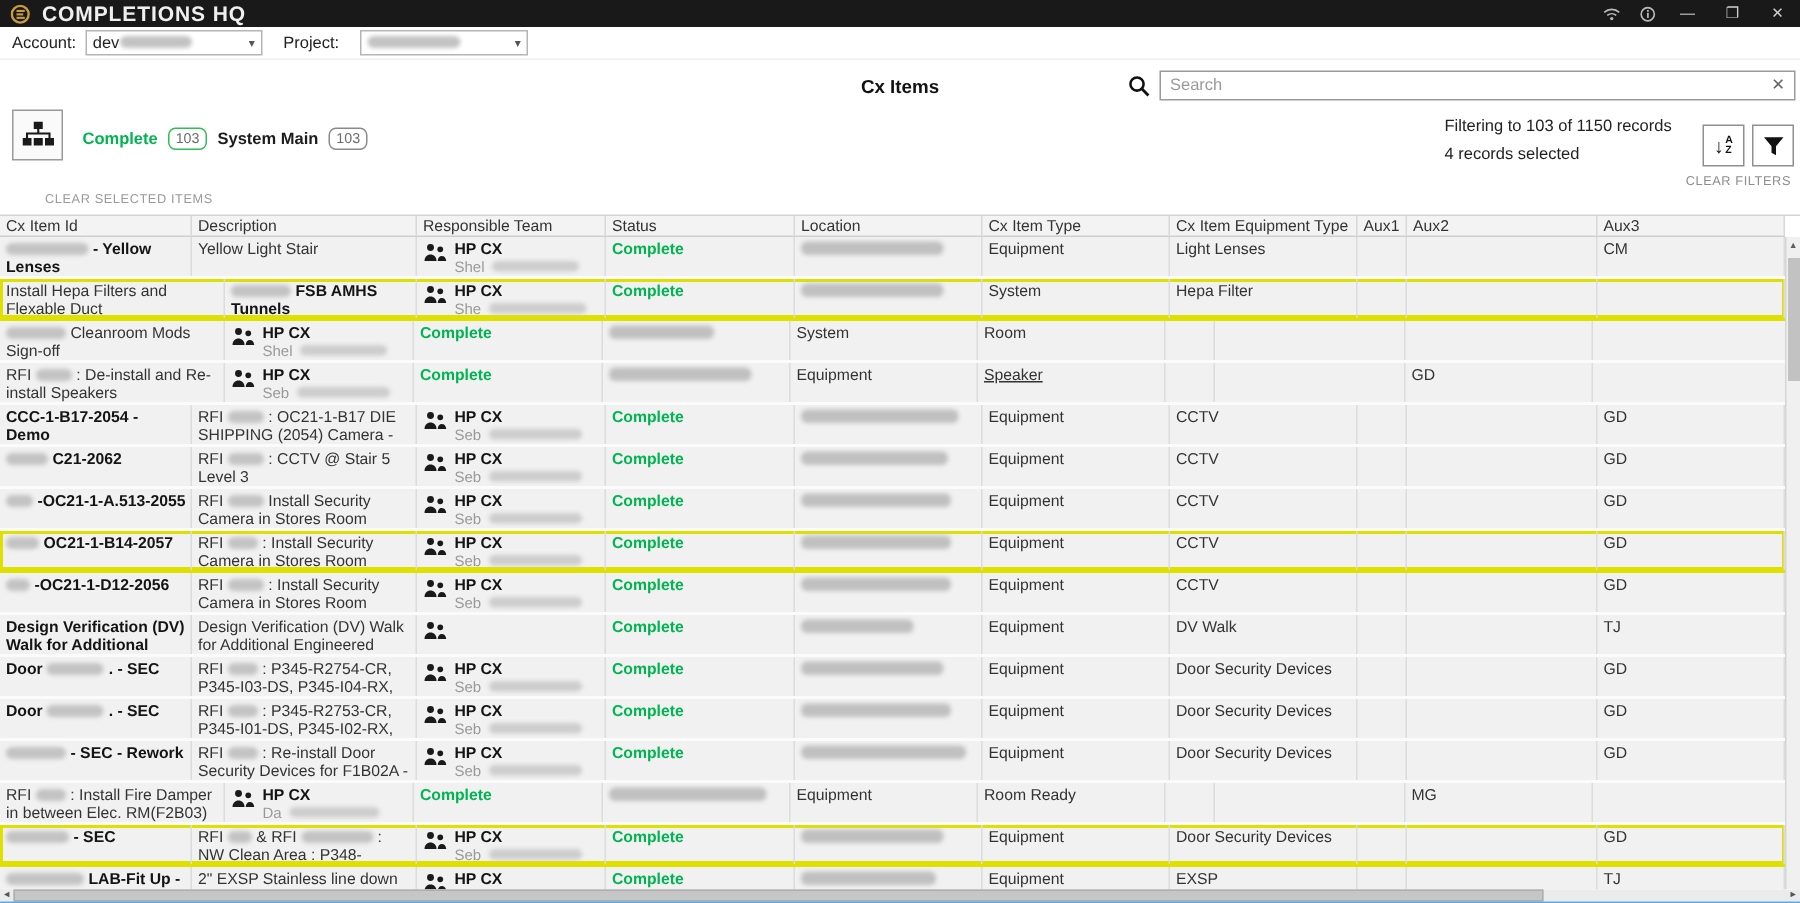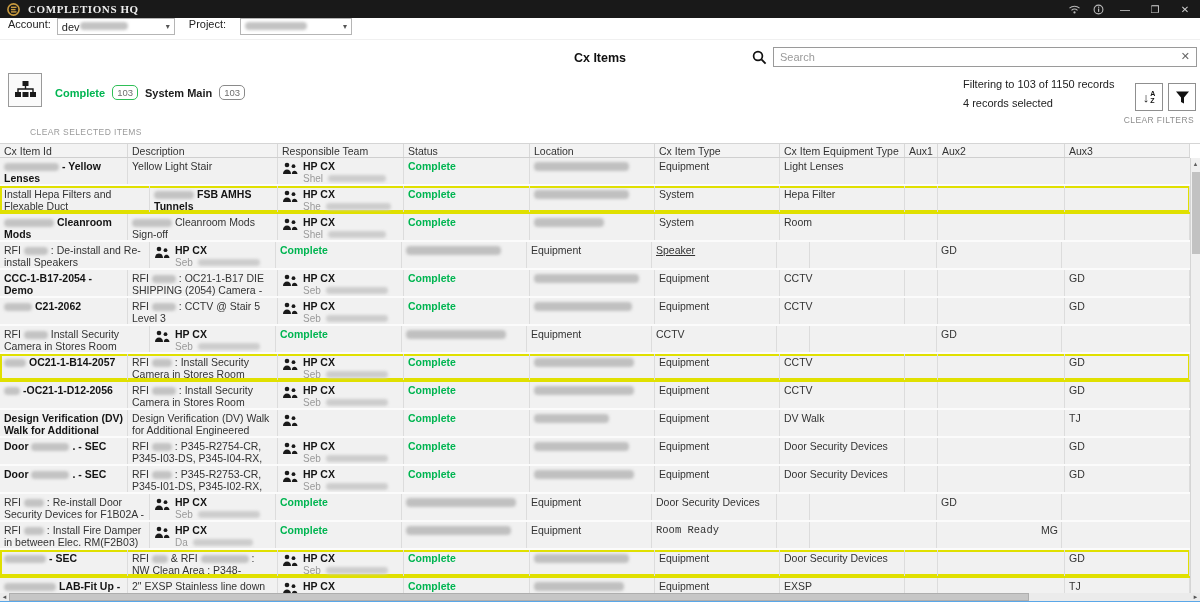--- a/index.html
+++ b/index.html
@@ -3,30 +3,30 @@
 <meta charset="utf-8">
 <style>
   * { box-sizing: border-box; margin: 0; padding: 0; }
   html,body { width:1200px; height:602px; overflow:hidden; background:#fff;
     font-family:"Liberation Sans", sans-serif; position:relative; }
 
   
   .titlebar { position:absolute; left:0; top:0; width:1200px; height:18px;
     background:#191919; display:flex; align-items:center; color:#e4e4e4; }
   .logo { width:13px; height:13px; margin:0 8px 0 7px; }
-  .apptitle { font-size:11px; letter-spacing:.6px; font-weight:bold; color:#efefef;font-family:Liberation Serif, serif; }
+  .apptitle { font-size:14px; letter-spacing:.6px; font-weight:bold; color:#efefef; }
   .tb-right { margin-left:auto; display:flex; align-items:center; height:100%; }
   .tb-ico { width:24px; height:100%; display:flex; align-items:center; justify-content:center;
     color:#b9b9b9; font-size:10px; }
   .winbtn { width:30px; height:100%; display:flex; align-items:center; justify-content:center;
     color:#cfcfcf; font-size:10px; cursor:default; }
 
   
   .acctbar { position:absolute; left:0; top:18px; width:1200px; height:22px; background:#fff;
-    display:flex; font-size:11px; color:#222; border-bottom:1px solid #f0f0f0; }
+    display:flex; align-items:center; font-size:11px; color:#222; border-bottom:1px solid #f0f0f0; }
   .acctbar .lbl { margin:0 6px 0 8px; }
   .dd { height:17px; border:1px solid #b5b5b5; background:#fff; display:flex; align-items:center;
     padding:0 4px; font-size:11px; }
   .dd .caret { margin-left:auto; color:#555; font-size:8px; padding-left:6px; }
   .dd-account { width:118px; }
   .dd-project { width:112px; margin-left:8px; }
 
   
   .rd { display:inline-block; background:#c3c3c3; border-radius:4px; height:8px;
     filter:blur(1.4px); vertical-align:middle; margin:0 3px 1px 0; }
@@ -230,20 +230,21 @@
             <div class="teamname">HP CX</div>
             <div class="teamsub"><span>Shel </span><span class="rd sub" style="width: 58px;"></span></div>
           </div>
         </div>
         <div class="cell statusc" style="width: 126px;">Complete</div>
         <div class="cell" style="width: 125px;"><span class="rd loc" style="width: 95px;"></span></div>
         <div class="cell" style="width: 125px;">Equipment</div>
         <div class="cell" style="width: 125px;">Light Lenses</div>
         <div class="cell" style="width: 33px;"></div>
         <div class="cell" style="width: 127px;"></div>
+        <div class="cell" style="width: 125px;">CM</div>
       </div>
       <div class="trow sel">
         <div class="cell" style="width: 150px;"><span>Install Hepa Filters and Flexable Duct </span></div>
         <div class="cell idc" style="width: 128px;"><span class="rd " style="width: 40px;"></span><span>FSB AMHS Tunnels </span></div>
         <div class="cell teamcell" style="width: 126px;">
           <svg width="16" height="13" viewBox="0 0 16 13" style="flex:none;margin-top:2px">
             <circle cx="5" cy="3" r="2.3" fill="#1a1a1a"></circle>
             <path d="M1 12c0-2.8 1.8-4.4 4-4.4s4 1.6 4 4.4z" fill="#1a1a1a"></path>
             <circle cx="11.5" cy="4.2" r="1.9" fill="#1a1a1a"></circle>
             <path d="M9.8 12c.2-2.2 1.2-3.3 2.7-3.3 1.6 0 2.9 1.3 3 3.3z" fill="#1a1a1a"></path>
@@ -255,21 +256,20 @@
         </div>
         <div class="cell statusc" style="width: 126px;">Complete</div>
         <div class="cell" style="width: 125px;"><span class="rd loc" style="width: 95px;"></span></div>
         <div class="cell" style="width: 125px;">System</div>
         <div class="cell" style="width: 125px;">Hepa Filter</div>
         <div class="cell" style="width: 33px;"></div>
         <div class="cell" style="width: 127px;"></div>
         <div class="cell" style="width: 125px;"></div>
       </div>
       <div class="trow">
-        <div class="cell idc" style="width: 128px;"><span class="rd " style="width: 50px;"></span><span>Cleanroom Mods </span></div>
         <div class="cell" style="width: 150px;"><span class="rd " style="width: 40px;"></span><span>Cleanroom Mods Sign-off </span></div>
         <div class="cell teamcell" style="width: 126px;">
           <svg width="16" height="13" viewBox="0 0 16 13" style="flex:none;margin-top:2px">
             <circle cx="5" cy="3" r="2.3" fill="#1a1a1a"></circle>
             <path d="M1 12c0-2.8 1.8-4.4 4-4.4s4 1.6 4 4.4z" fill="#1a1a1a"></path>
             <circle cx="11.5" cy="4.2" r="1.9" fill="#1a1a1a"></circle>
             <path d="M9.8 12c.2-2.2 1.2-3.3 2.7-3.3 1.6 0 2.9 1.3 3 3.3z" fill="#1a1a1a"></path>
           </svg>
           <div>
             <div class="teamname">HP CX</div>
@@ -346,20 +346,21 @@
         </div>
         <div class="cell statusc" style="width: 126px;">Complete</div>
         <div class="cell" style="width: 125px;"><span class="rd loc" style="width: 98px;"></span></div>
         <div class="cell" style="width: 125px;">Equipment</div>
         <div class="cell" style="width: 125px;">CCTV</div>
         <div class="cell" style="width: 33px;"></div>
         <div class="cell" style="width: 127px;"></div>
         <div class="cell" style="width: 125px;">GD</div>
       </div>
       <div class="trow">
+        <div class="cell idc" style="width: 128px;"><span class="rd " style="width: 18px;"></span><span>-OC21-1-A.513-2055 </span></div>
         <div class="cell" style="width: 150px;"><span>RFI </span><span class="rd " style="width: 24px;"></span><span>Install Security Camera in Stores Room </span></div>
         <div class="cell teamcell" style="width: 126px;">
           <svg width="16" height="13" viewBox="0 0 16 13" style="flex:none;margin-top:2px">
             <circle cx="5" cy="3" r="2.3" fill="#1a1a1a"></circle>
             <path d="M1 12c0-2.8 1.8-4.4 4-4.4s4 1.6 4 4.4z" fill="#1a1a1a"></path>
             <circle cx="11.5" cy="4.2" r="1.9" fill="#1a1a1a"></circle>
             <path d="M9.8 12c.2-2.2 1.2-3.3 2.7-3.3 1.6 0 2.9 1.3 3 3.3z" fill="#1a1a1a"></path>
           </svg>
           <div>
             <div class="teamname">HP CX</div>
@@ -482,20 +483,21 @@
         </div>
         <div class="cell statusc" style="width: 126px;">Complete</div>
         <div class="cell" style="width: 125px;"><span class="rd loc" style="width: 100px;"></span></div>
         <div class="cell" style="width: 125px;">Equipment</div>
         <div class="cell" style="width: 125px;">Door Security Devices</div>
         <div class="cell" style="width: 33px;"></div>
         <div class="cell" style="width: 127px;"></div>
         <div class="cell" style="width: 125px;">GD</div>
       </div>
       <div class="trow">
+        <div class="cell idc" style="width: 128px;"><span class="rd " style="width: 40px;"></span><span>- SEC - Rework </span></div>
         <div class="cell" style="width: 150px;"><span>RFI </span><span class="rd " style="width: 20px;"></span><span>: Re-install Door Security Devices for F1B02A - P340-R2717-CR, P340-I09-D... </span></div>
         <div class="cell teamcell" style="width: 126px;">
           <svg width="16" height="13" viewBox="0 0 16 13" style="flex:none;margin-top:2px">
             <circle cx="5" cy="3" r="2.3" fill="#1a1a1a"></circle>
             <path d="M1 12c0-2.8 1.8-4.4 4-4.4s4 1.6 4 4.4z" fill="#1a1a1a"></path>
             <circle cx="11.5" cy="4.2" r="1.9" fill="#1a1a1a"></circle>
             <path d="M9.8 12c.2-2.2 1.2-3.3 2.7-3.3 1.6 0 2.9 1.3 3 3.3z" fill="#1a1a1a"></path>
           </svg>
           <div>
             <div class="teamname">HP CX</div>
@@ -520,24 +522,24 @@
             <path d="M9.8 12c.2-2.2 1.2-3.3 2.7-3.3 1.6 0 2.9 1.3 3 3.3z" fill="#1a1a1a"></path>
           </svg>
           <div>
             <div class="teamname">HP CX</div>
             <div class="teamsub"><span>Da </span><span class="rd sub" style="width: 60px;"></span></div>
           </div>
         </div>
         <div class="cell statusc" style="width: 126px;">Complete</div>
         <div class="cell" style="width: 125px;"><span class="rd loc" style="width: 105px;"></span></div>
         <div class="cell" style="width: 125px;">Equipment</div>
-        <div class="cell" style="width: 125px; font-family: Liberation Mono, monospace;">Room Ready</div>
-        <div class="cell" style="width: 33px;"></div>
-        <div class="cell" style="width: 127px;"></div>
-        <div class="cell" style="width: 125px; text-align: right;">MG</div>
+        <div class="cell" style="width: 125px;">Room Ready</div>
+        <div class="cell" style="width: 33px;"></div>
+        <div class="cell" style="width: 127px;"></div>
+        <div class="cell" style="width: 125px;">MG</div>
       </div>
       <div class="trow sel">
         <div class="cell idc" style="width: 128px;"><span class="rd " style="width: 42px;"></span><span>- SEC </span></div>
         <div class="cell" style="width: 150px;"><span>RFI </span><span class="rd " style="width: 16px;"></span><span>&amp; RFI </span><span class="rd " style="width: 48px;"></span><span>: NW Clean Area : P348-R2780-CR, P348-I7-DS-CR2780, P34... </span></div>
         <div class="cell teamcell" style="width: 126px;">
           <svg width="16" height="13" viewBox="0 0 16 13" style="flex:none;margin-top:2px">
             <circle cx="5" cy="3" r="2.3" fill="#1a1a1a"></circle>
             <path d="M1 12c0-2.8 1.8-4.4 4-4.4s4 1.6 4 4.4z" fill="#1a1a1a"></path>
             <circle cx="11.5" cy="4.2" r="1.9" fill="#1a1a1a"></circle>
             <path d="M9.8 12c.2-2.2 1.2-3.3 2.7-3.3 1.6 0 2.9 1.3 3 3.3z" fill="#1a1a1a"></path>

